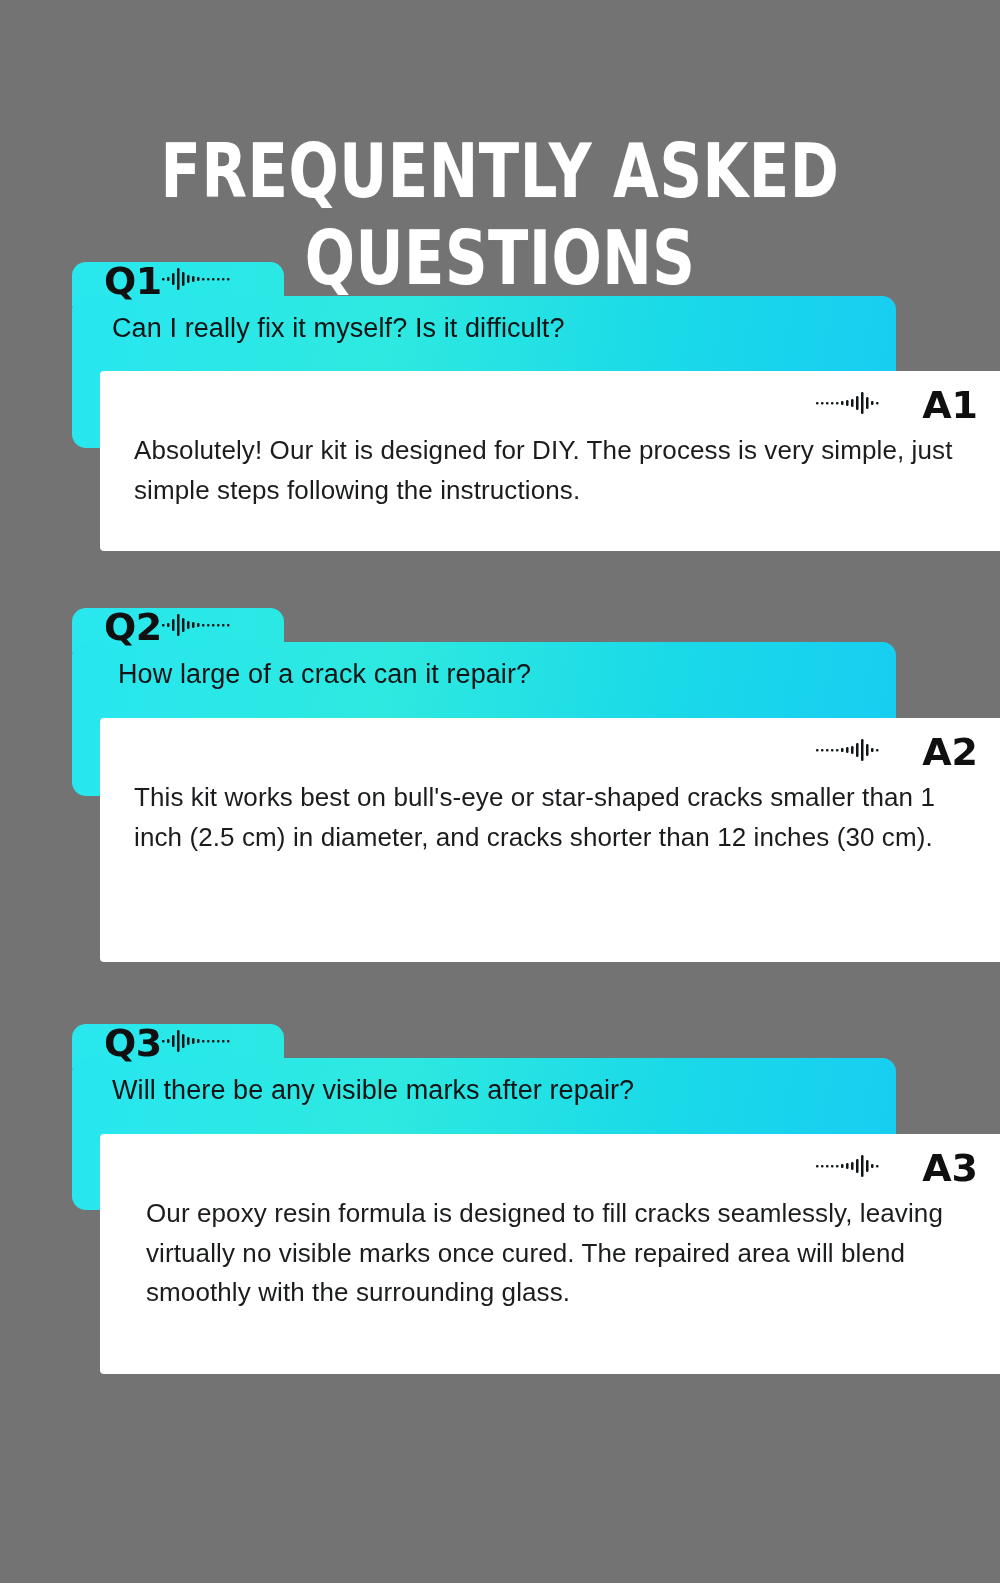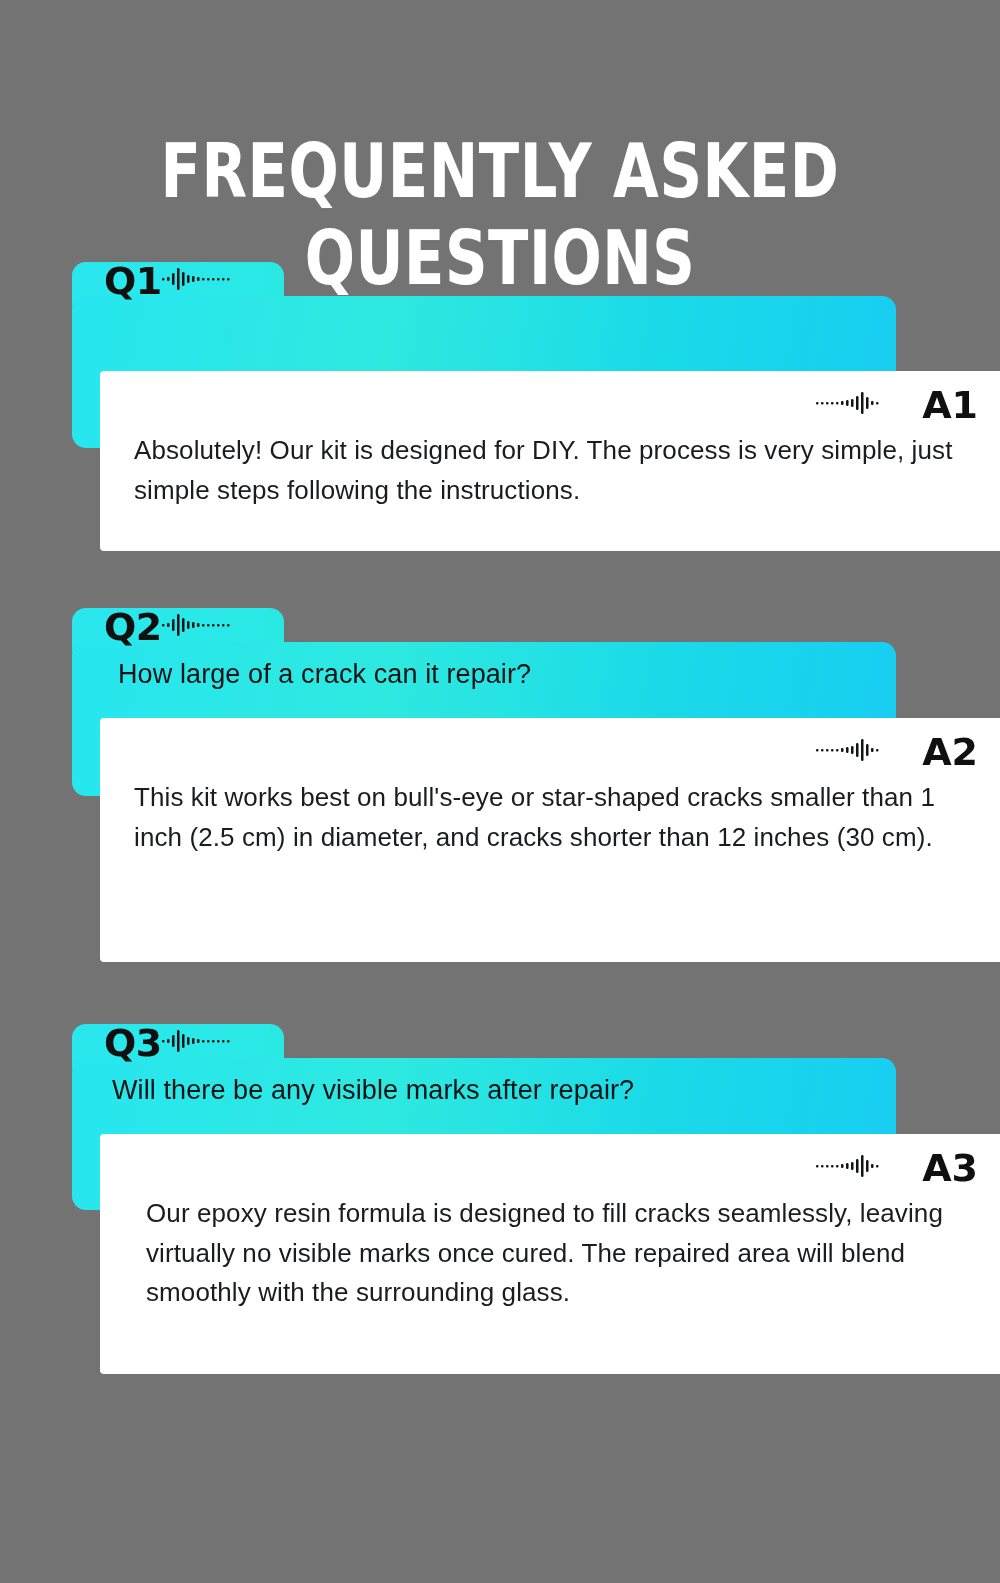--- a/index.html
+++ b/index.html
@@ -131,20 +131,21 @@
               <rect x="40" y="12" width="2.5" height="2.5" rx="1"></rect>
               <rect x="45" y="12" width="2.5" height="2.5" rx="1"></rect>
               <rect x="50" y="12" width="2.5" height="2.5" rx="1"></rect>
               <rect x="55" y="12" width="2.5" height="2.5" rx="1"></rect>
               <rect x="60" y="12" width="2.5" height="2.5" rx="1"></rect>
               <rect x="65" y="12" width="2.5" height="2.5" rx="1"></rect>
             </g>
           </svg>
         </span>
       </div>
+      <div class="q-text">Can I really fix it myself? Is it difficult?</div>
     </div>
     <div class="a-card" style="top:371px; left:100px; height:180px;">
       <div class="a-head">
         <span class="wave">
           <svg width="92" height="26" viewBox="0 0 92 26">
             <g fill="#0f1416">
               <rect x="0" y="12" width="2.5" height="2.5" rx="1"></rect>
               <rect x="5" y="12" width="2.5" height="2.5" rx="1"></rect>
               <rect x="10" y="12" width="2.5" height="2.5" rx="1"></rect>
               <rect x="15" y="12" width="2.5" height="2.5" rx="1"></rect>

